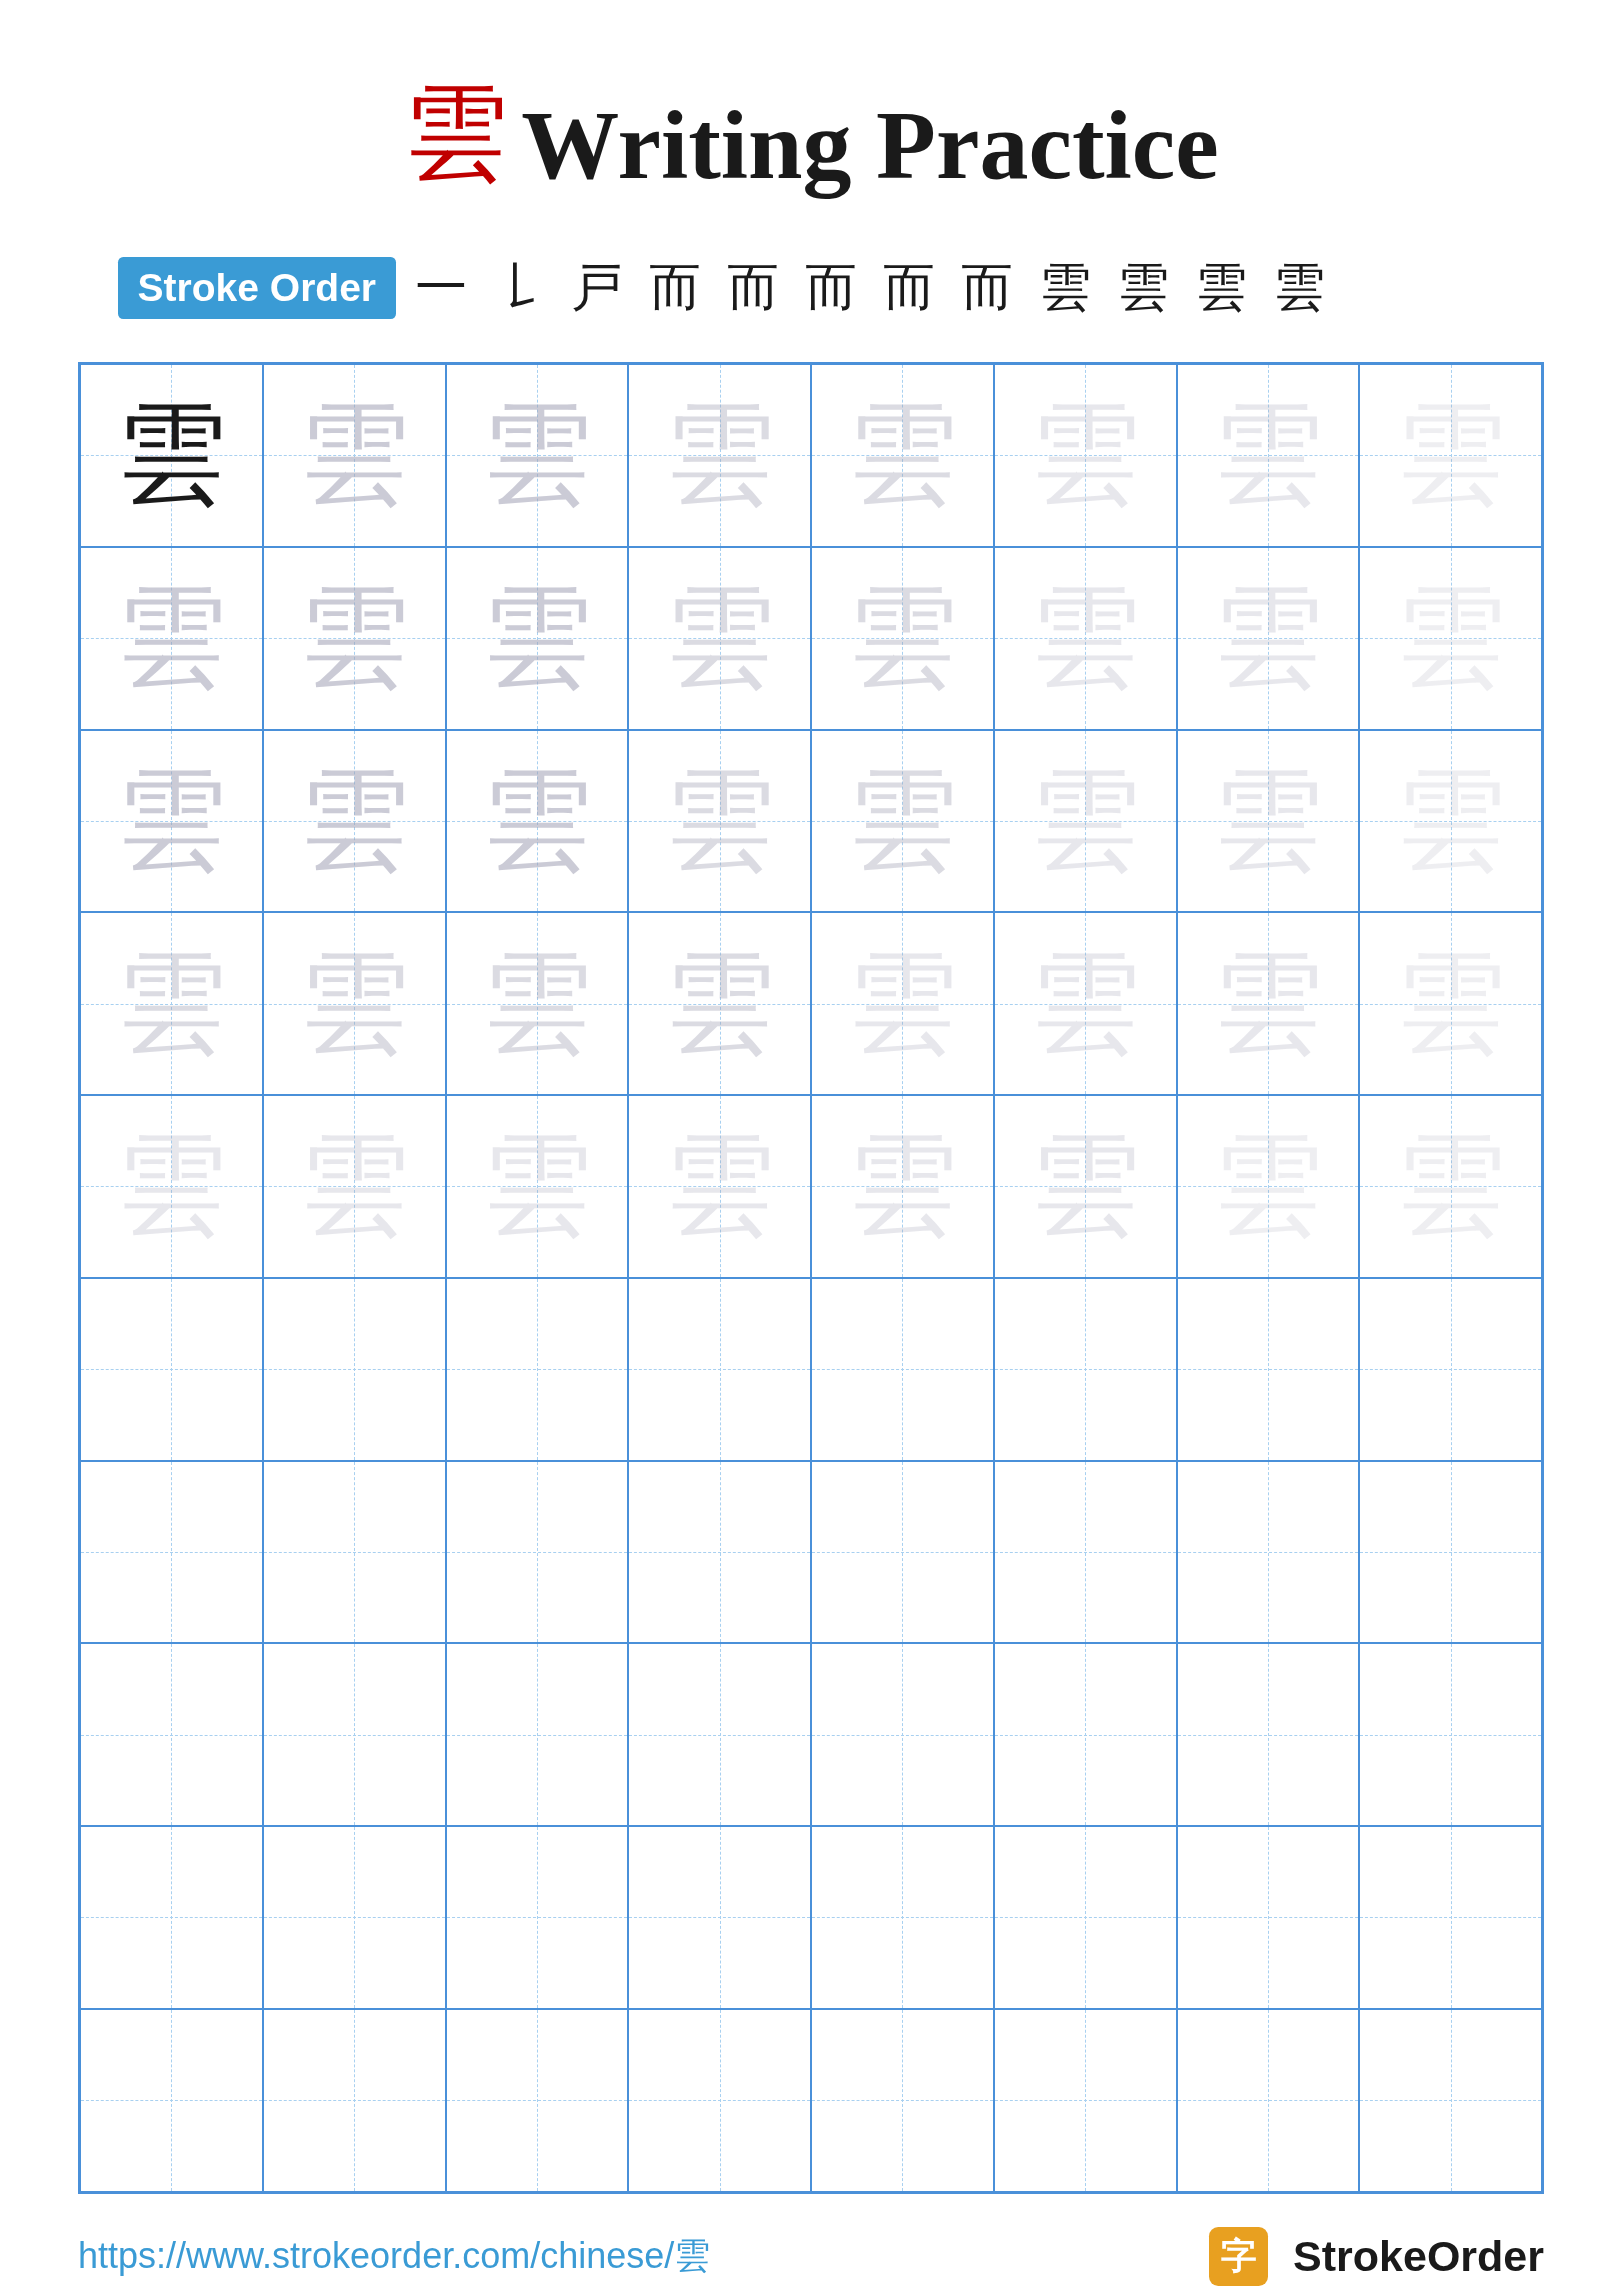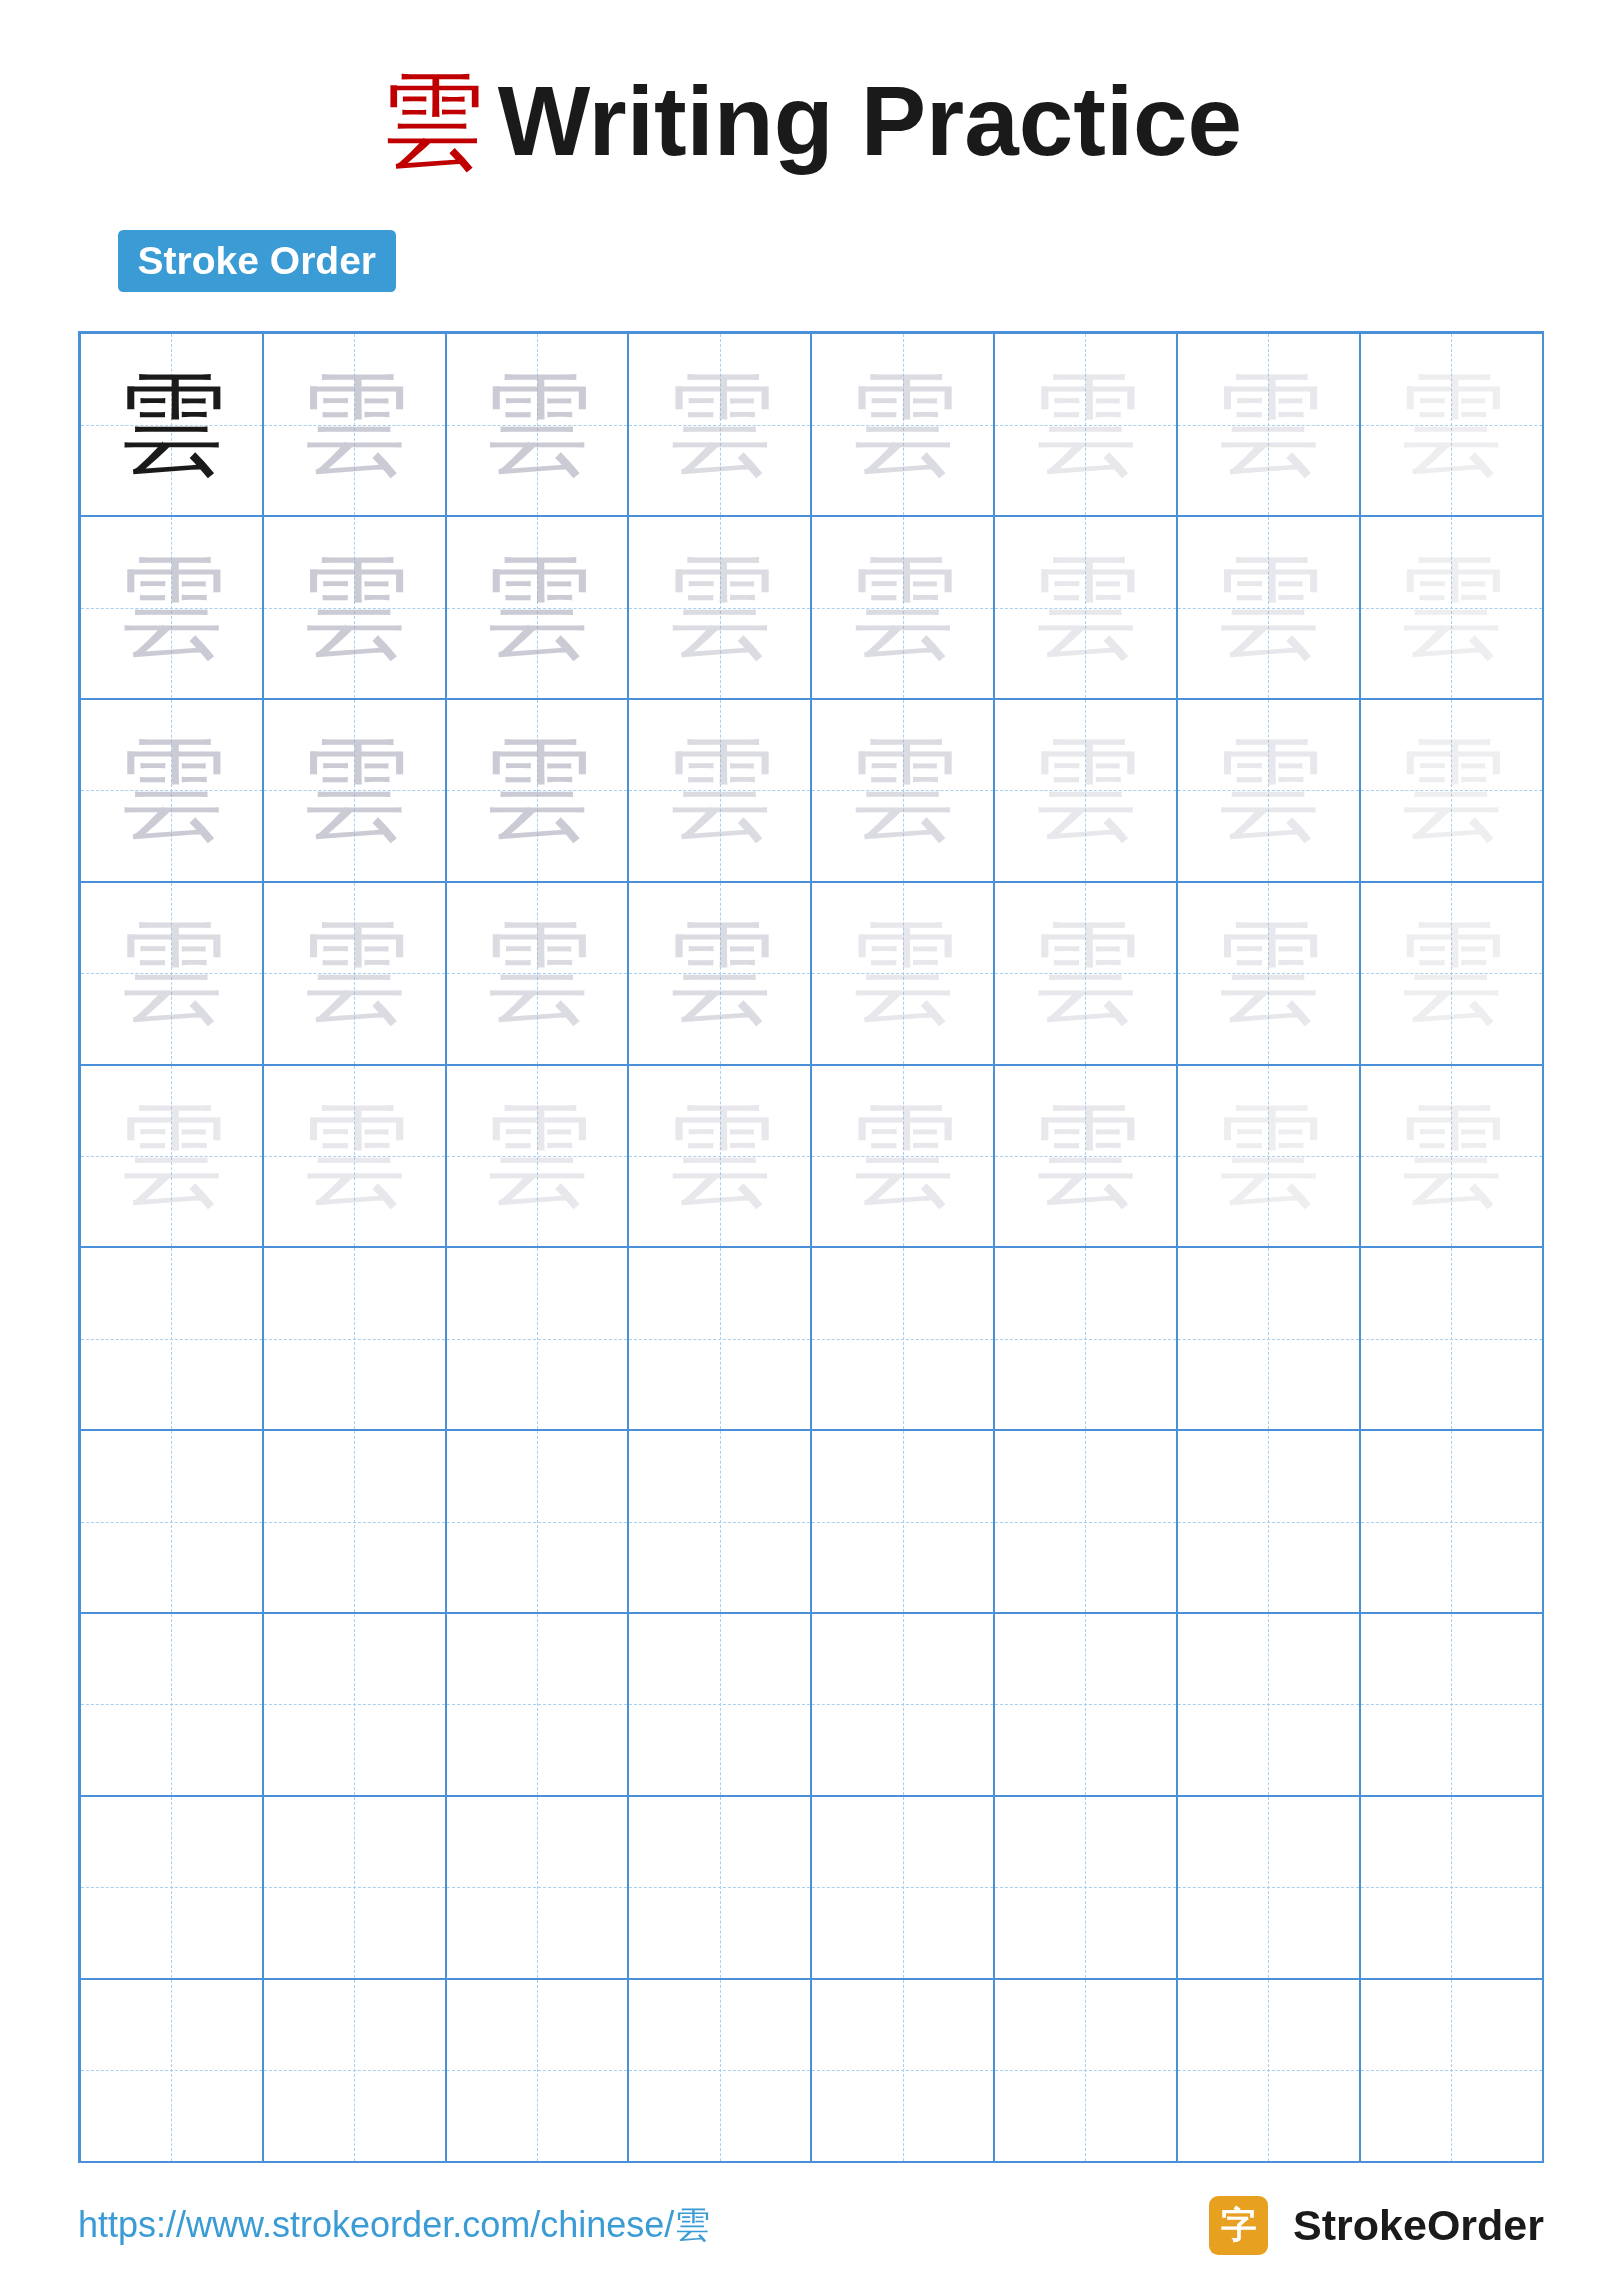--- a/index.html
+++ b/index.html
@@ -35,21 +35,22 @@
       font-size: 105px;
       color: #c00000;
       font-family: 'SimSun', serif;
       line-height: 1;
     }
 
     .title-text {
       font-size: 98px;
       font-weight: bold;
       color: #1a1a1a;
-      font-family: Liberation Sans, sans-serif;
+      font-family: Liberation Serif, serif;
+      margin-top: 24px;
     }
 
     .stroke-order-row {
       display: flex;
       align-items: center;
       gap: 19.6px;
       margin-bottom: 39px;
       align-self: flex-start;
       margin-left: 39px;
     }
@@ -203,20 +204,21 @@
 
 <div class="page-container">
 
   <div class="title">
     <span class="title-char">雲</span>
     <span class="title-text">Writing Practice</span>
   </div>
 
   <div class="stroke-order-row">
     <span class="stroke-order-badge">Stroke Order</span>
+    <span class="stroke-order-chars">一 𠄌 戸 而 而 而 而 而 雲 雲 雲 雲</span>
   </div>
 
   <div class="grid-container">
 
     <div class="grid-cell">
       <span class="char-solid">雲</span>
     </div>
     <div class="grid-cell">
       <span class="char-faint-1">雲</span>
     </div>

